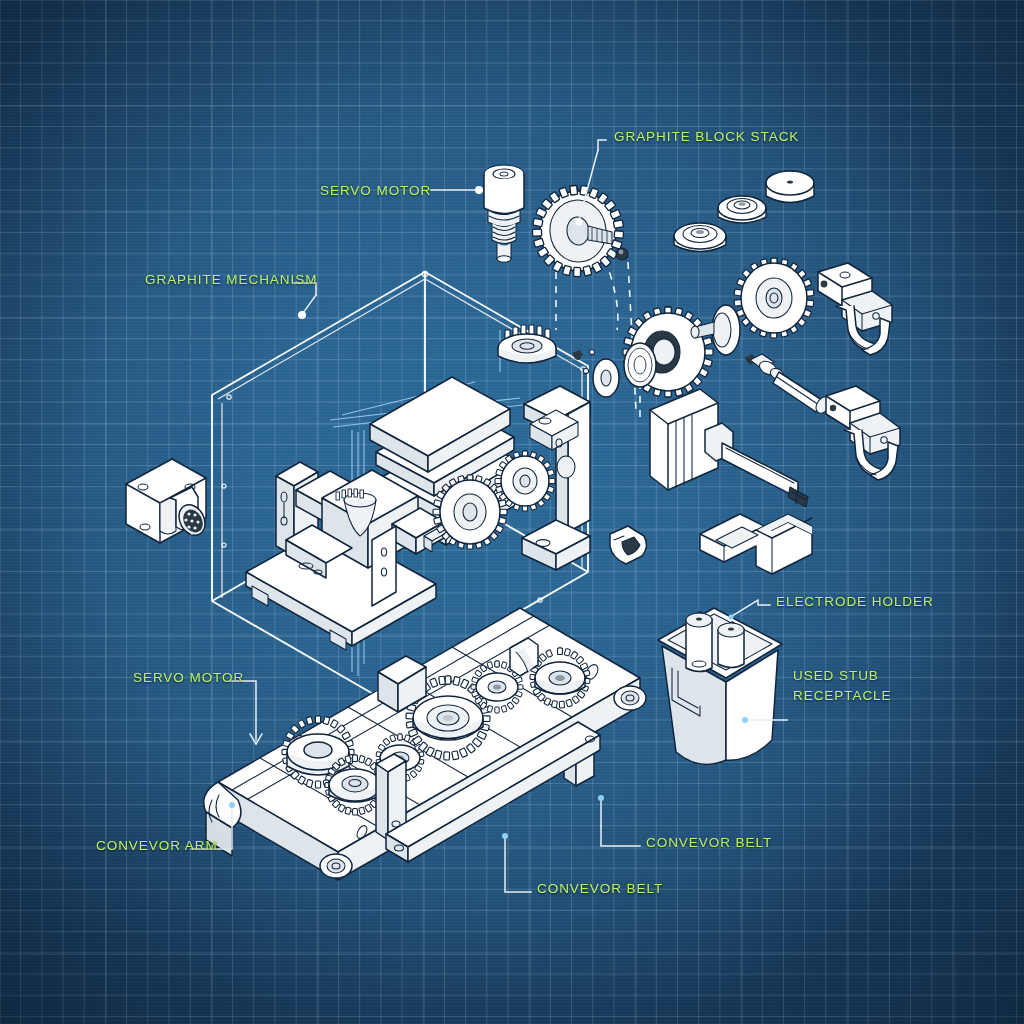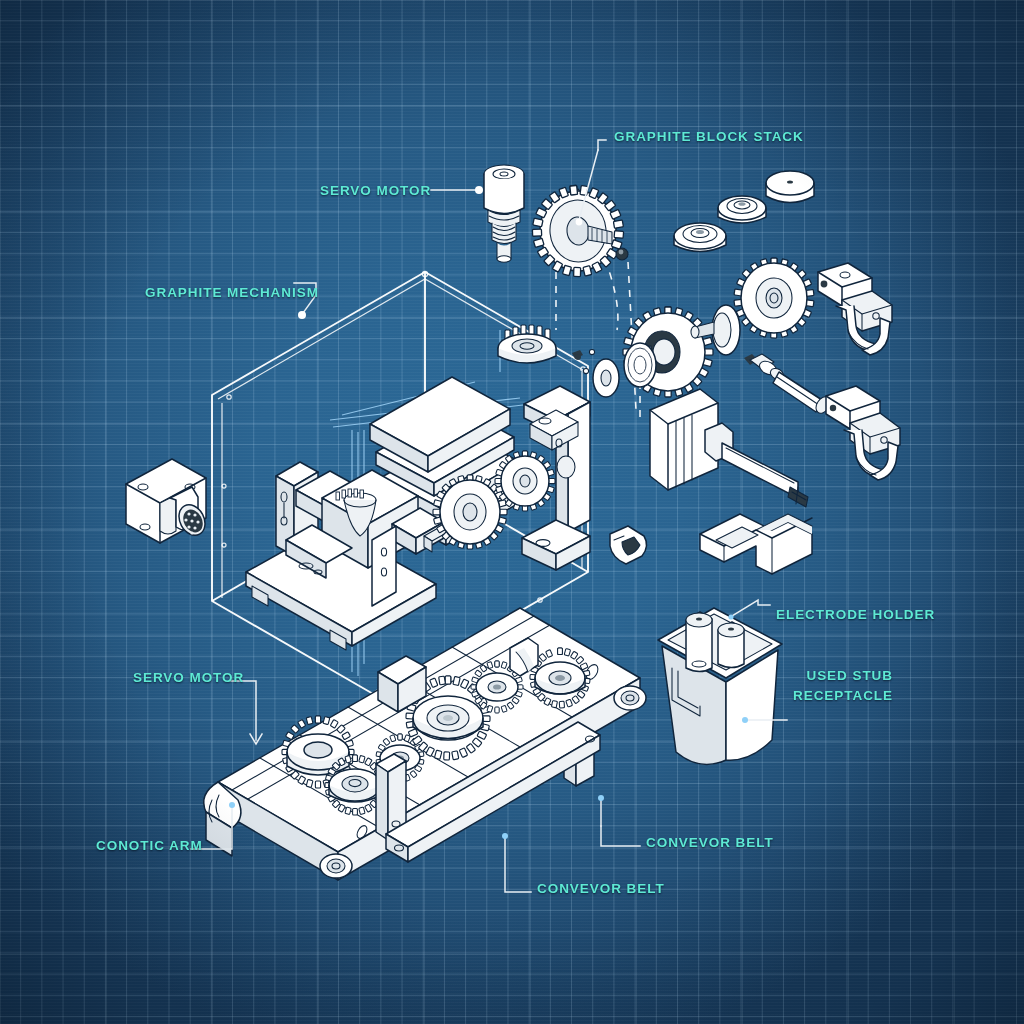--- a/index.html
+++ b/index.html
@@ -77,29 +77,28 @@
   .dash{fill:none;stroke:#ffffff;stroke-width:1.6;stroke-dasharray:7 7;opacity:.92;}
 
   
   .lead{fill:none;stroke:#e8eef3;stroke-width:1.5;stroke-linecap:square;}
   .leaddot{fill:#ffffff;}
   .leadnode{fill:#8fd0f8;}
 
   
   .label{
     position:absolute;
-    color:#5eead4;
+    color:#bef264;
     font-family:"Liberation Sans",sans-serif;
     font-size:13.5px;
     letter-spacing:.95px;
-    font-weight:700;
+    font-weight:400;
     white-space:pre;
     text-shadow:0 1px 2px rgba(4,18,32,.75);
     line-height:1.45;
-    text-align:right;
   }
 </style>
 </head>
 <body>
 
 <div id="stage">
 
   <div class="bp-base"></div>
   <div class="bp-grid"></div>
   <div class="bp-grid-major"></div>
@@ -1124,28 +1123,28 @@
       <circle class="leadnode" cx="601" cy="798" r="3"></circle>
     </g>
   </svg>
 
   <div class="bp-vignette"></div>
 
   <div class="label" style="left:320px;top:181px;">SERVO MOTOR</div>
 
   <div class="label" style="left:614px;top:127px;">GRAPHITE BLOCK STACK</div>
 
-  <div class="label" style="left:145px;top:270px;margin-top:13px;">GRAPHITE MECHANISM</div>
-
-  <div class="label" style="left:776px;top:605px;">ELECTRODE HOLDER</div>
+  <div class="label" style="left:145px;top:270px;">GRAPHITE MECHANISM</div>
+
+  <div class="label" style="left:776px;top:592px;">ELECTRODE HOLDER</div>
 
   <div class="label" style="left:793px;top:666px;">USED STUB
 RECEPTACLE</div>
 
   <div class="label" style="left:133px;top:668px;">SERVO MOTOR</div>
 
-  <div class="label" style="left:96px;top:836px;">CONOTIC ARM</div>
+  <div class="label" style="left:96px;top:836px;">CONVEVOR ARM</div>
 
   <div class="label" style="left:537px;top:879px;">CONVEVOR BELT</div>
 
   <div class="label" style="left:646px;top:833px;">CONVEVOR BELT</div>
 
 </div>
 
 </body></html>

